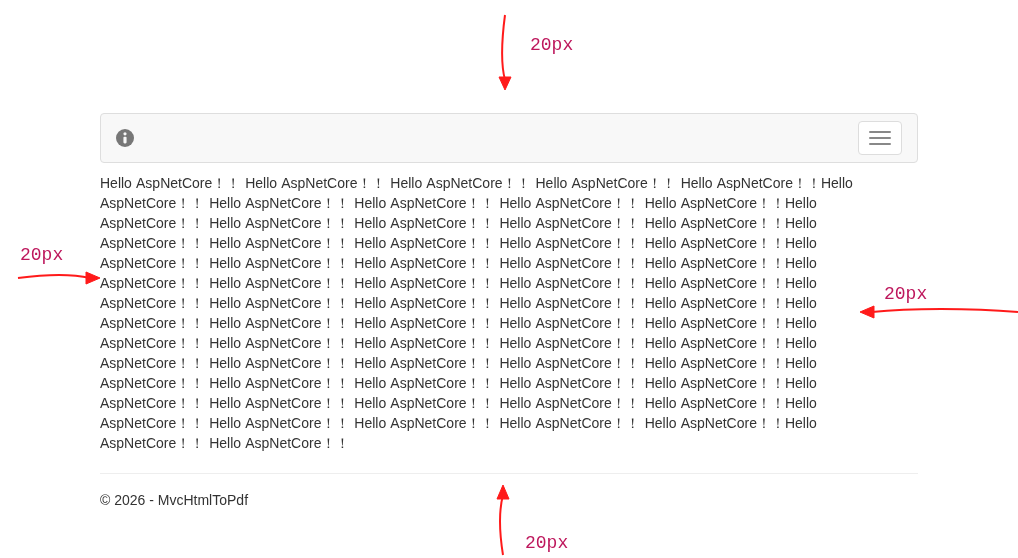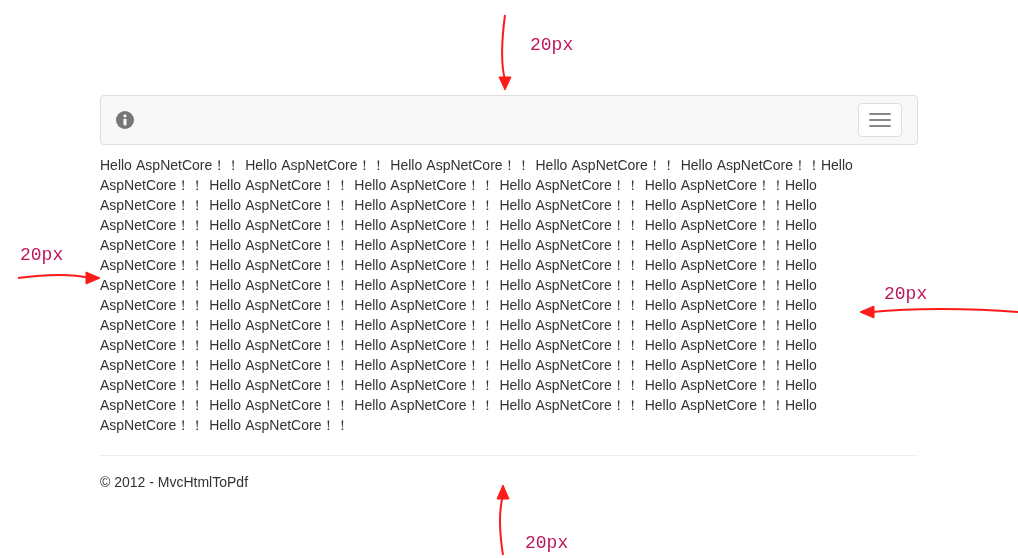--- a/index.html
+++ b/index.html
@@ -13,21 +13,21 @@
     }
     .page-canvas {
       position: relative;
       width: 100%;
       height: 100%;
     }
     .content-area {
       position: absolute;
       left: 100px;
       right: 100px;
-      top: 95px;
+      top: 113px;
     }
     .navbar {
       background: #f8f8f8;
       border: 1px solid #dedede;
       border-radius: 4px;
       min-height: 50px;
       display: flex;
       align-items: center;
       justify-content: space-between;
       padding: 0 15px;
@@ -144,16 +144,16 @@
         <span class="bar"></span>
         <span class="bar"></span>
         <span class="bar"></span>
       </button>
     </div>
 
     <p class="body-text">Hello AspNetCore！！ Hello AspNetCore！！ Hello AspNetCore！！ Hello AspNetCore！！ Hello AspNetCore！！Hello AspNetCore！！ Hello AspNetCore！！ Hello AspNetCore！！ Hello AspNetCore！！ Hello AspNetCore！！Hello AspNetCore！！ Hello AspNetCore！！ Hello AspNetCore！！ Hello AspNetCore！！ Hello AspNetCore！！Hello AspNetCore！！ Hello AspNetCore！！ Hello AspNetCore！！ Hello AspNetCore！！ Hello AspNetCore！！Hello AspNetCore！！ Hello AspNetCore！！ Hello AspNetCore！！ Hello AspNetCore！！ Hello AspNetCore！！Hello AspNetCore！！ Hello AspNetCore！！ Hello AspNetCore！！ Hello AspNetCore！！ Hello AspNetCore！！Hello AspNetCore！！ Hello AspNetCore！！ Hello AspNetCore！！ Hello AspNetCore！！ Hello AspNetCore！！Hello AspNetCore！！ Hello AspNetCore！！ Hello AspNetCore！！ Hello AspNetCore！！ Hello AspNetCore！！Hello AspNetCore！！ Hello AspNetCore！！ Hello AspNetCore！！ Hello AspNetCore！！ Hello AspNetCore！！Hello AspNetCore！！ Hello AspNetCore！！ Hello AspNetCore！！ Hello AspNetCore！！ Hello AspNetCore！！Hello AspNetCore！！ Hello AspNetCore！！ Hello AspNetCore！！ Hello AspNetCore！！ Hello AspNetCore！！Hello AspNetCore！！ Hello AspNetCore！！ Hello AspNetCore！！ Hello AspNetCore！！ Hello AspNetCore！！Hello AspNetCore！！ Hello AspNetCore！！ Hello AspNetCore！！ Hello AspNetCore！！ Hello AspNetCore！！Hello AspNetCore！！ Hello AspNetCore！！</p>
 
     <hr class="footer-sep">
 
-    <p class="footer-text">© 2012 - MvcHtmlToPdf</p>
+    <p class="footer-text">© 2026 - MvcHtmlToPdf</p>
   </div>
 
 </div>
 
 </body></html>

